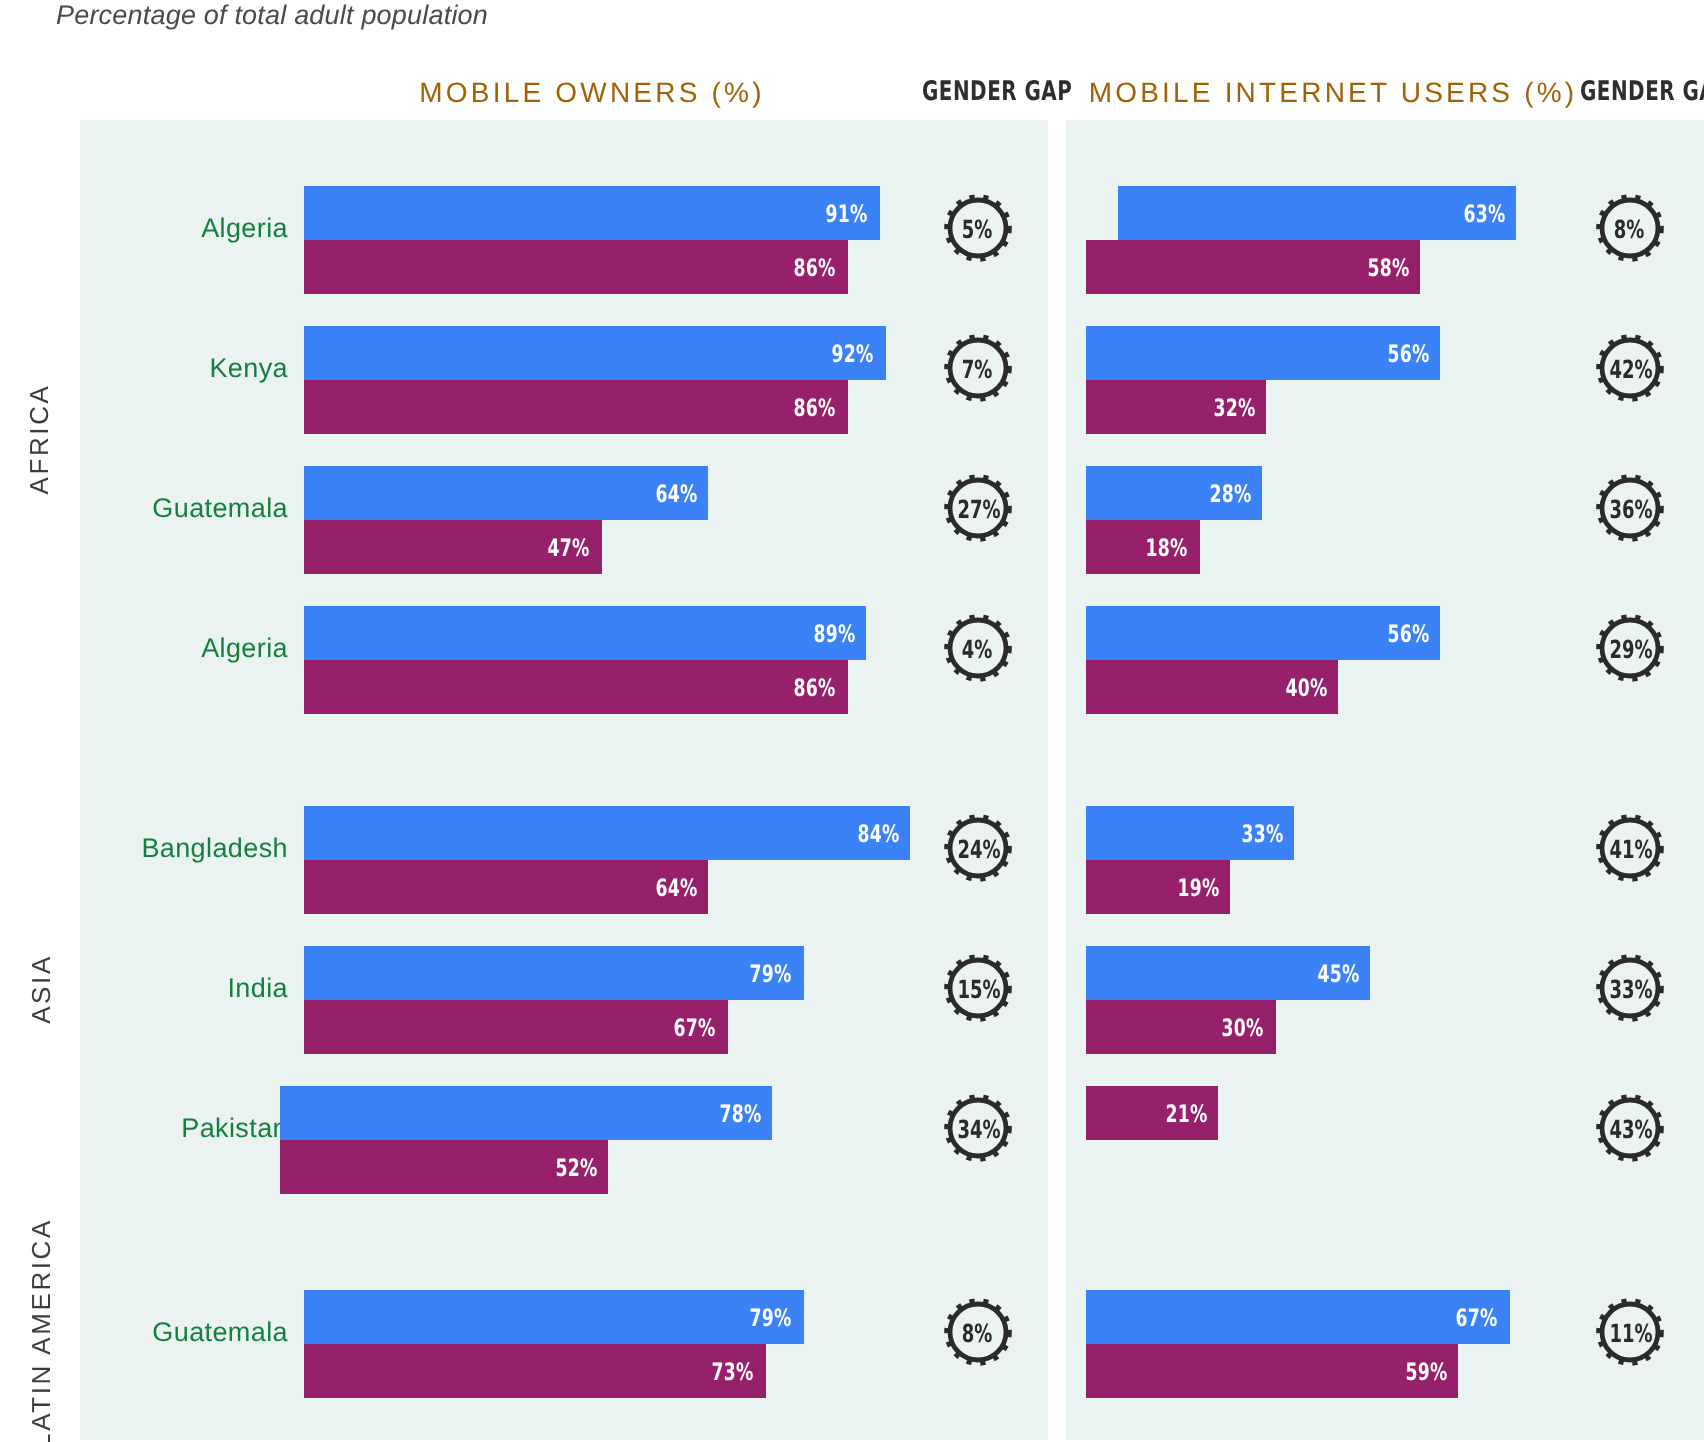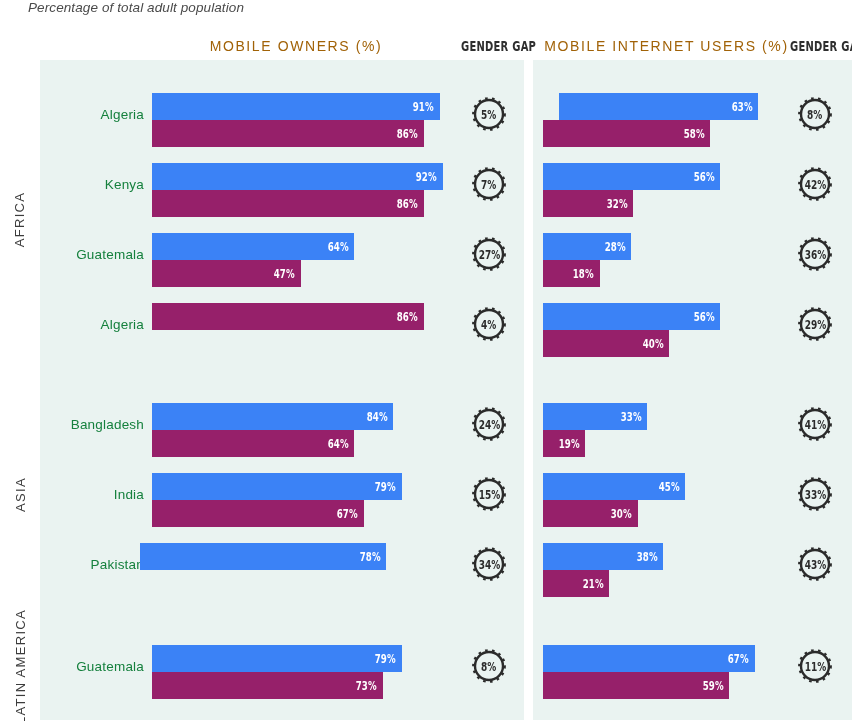--- a/index.html
+++ b/index.html
@@ -203,20 +203,23 @@
           <svg width="34" height="34" viewBox="0 0 34 34">
             <circle cx="17" cy="17" r="14" fill="none" stroke="#2b2b2b" stroke-width="2.4"></circle>
             <circle cx="17" cy="17" r="15.8" fill="none" stroke="#2b2b2b" stroke-width="2.2" stroke-dasharray="2.6 4.4"></circle>
           </svg>
           <span class="gv">36%</span>
         </div>
       </div>
       <div class="row" style="top:229px;height:70px;">
         <div class="country">Algeria</div>
         <div class="bars" style="left:152px;top:14px;">
+          <div class="bar male" style="width:281.24px;">
+            <span class="val">89%</span>
+          </div>
           <div class="bar female" style="width:271.76px;">
             <span class="val">86%</span>
           </div>
         </div>
         <div class="gap-circle" style="left:472px;">
           <svg width="34" height="34" viewBox="0 0 34 34">
             <circle cx="17" cy="17" r="14" fill="none" stroke="#2b2b2b" stroke-width="2.4"></circle>
             <circle cx="17" cy="17" r="15.8" fill="none" stroke="#2b2b2b" stroke-width="2.2" stroke-dasharray="2.6 4.4"></circle>
           </svg>
           <span class="gv">4%</span>
@@ -240,39 +243,39 @@
     </div>
     <div class="region" style="top: 370px; height: 248px;">
       <div class="region-label">
         <span>ASIA</span>
       </div>
       <div class="panel left"></div>
       <div class="panel right"></div>
       <div class="row" style="top:19px;height:70px;">
         <div class="country">Bangladesh</div>
         <div class="bars" style="left:152px;top:14px;">
-          <div class="bar male" style="width:241px;">
+          <div class="bar male" style="width:303px;">
             <span class="val">84%</span>
           </div>
           <div class="bar female" style="width:202.24px;">
             <span class="val">64%</span>
           </div>
         </div>
         <div class="gap-circle" style="left:472px;">
           <svg width="34" height="34" viewBox="0 0 34 34">
             <circle cx="17" cy="17" r="14" fill="none" stroke="#2b2b2b" stroke-width="2.4"></circle>
             <circle cx="17" cy="17" r="15.8" fill="none" stroke="#2b2b2b" stroke-width="2.2" stroke-dasharray="2.6 4.4"></circle>
           </svg>
           <span class="gv">24%</span>
         </div>
         <div class="bars" style="left:543px;top:14px;">
           <div class="bar male" style="width:104.28px;">
             <span class="val">33%</span>
           </div>
-          <div class="bar female" style="width:42px;">
+          <div class="bar female" style="width:72px;">
             <span class="val">19%</span>
           </div>
         </div>
         <div class="gap-circle" style="left:798px;">
           <svg width="34" height="34" viewBox="0 0 34 34">
             <circle cx="17" cy="17" r="14" fill="none" stroke="#2b2b2b" stroke-width="2.4"></circle>
             <circle cx="17" cy="17" r="15.8" fill="none" stroke="#2b2b2b" stroke-width="2.2" stroke-dasharray="2.6 4.4"></circle>
           </svg>
           <span class="gv">41%</span>
         </div>
@@ -309,32 +312,32 @@
           </svg>
           <span class="gv">33%</span>
         </div>
       </div>
       <div class="row" style="top:159px;height:70px;">
         <div class="country">Pakistan</div>
         <div class="bars" style="left:140px;top:14px;text-align:right;">
           <div class="bar male" style="width:246.48000000000002px;">
             <span class="val">78%</span>
           </div>
+          <div class="bar female" style="width:164.32px;">
+            <span class="val">52%</span>
+          </div>
         </div>
         <div class="gap-circle" style="left:472px;">
           <svg width="34" height="34" viewBox="0 0 34 34">
             <circle cx="17" cy="17" r="14" fill="none" stroke="#2b2b2b" stroke-width="2.4"></circle>
             <circle cx="17" cy="17" r="15.8" fill="none" stroke="#2b2b2b" stroke-width="2.2" stroke-dasharray="2.6 4.4"></circle>
           </svg>
           <span class="gv">34%</span>
         </div>
         <div class="bars" style="left:543px;top:14px;">
-          <div class="bar male" style="width:120.08000000000001px;">
-            <span class="val">38%</span>
-          </div>
           <div class="bar female" style="width:66.36px;">
             <span class="val">21%</span>
           </div>
         </div>
         <div class="gap-circle" style="left:798px;">
           <svg width="34" height="34" viewBox="0 0 34 34">
             <circle cx="17" cy="17" r="14" fill="none" stroke="#2b2b2b" stroke-width="2.4"></circle>
             <circle cx="17" cy="17" r="15.8" fill="none" stroke="#2b2b2b" stroke-width="2.2" stroke-dasharray="2.6 4.4"></circle>
           </svg>
           <span class="gv">43%</span>

